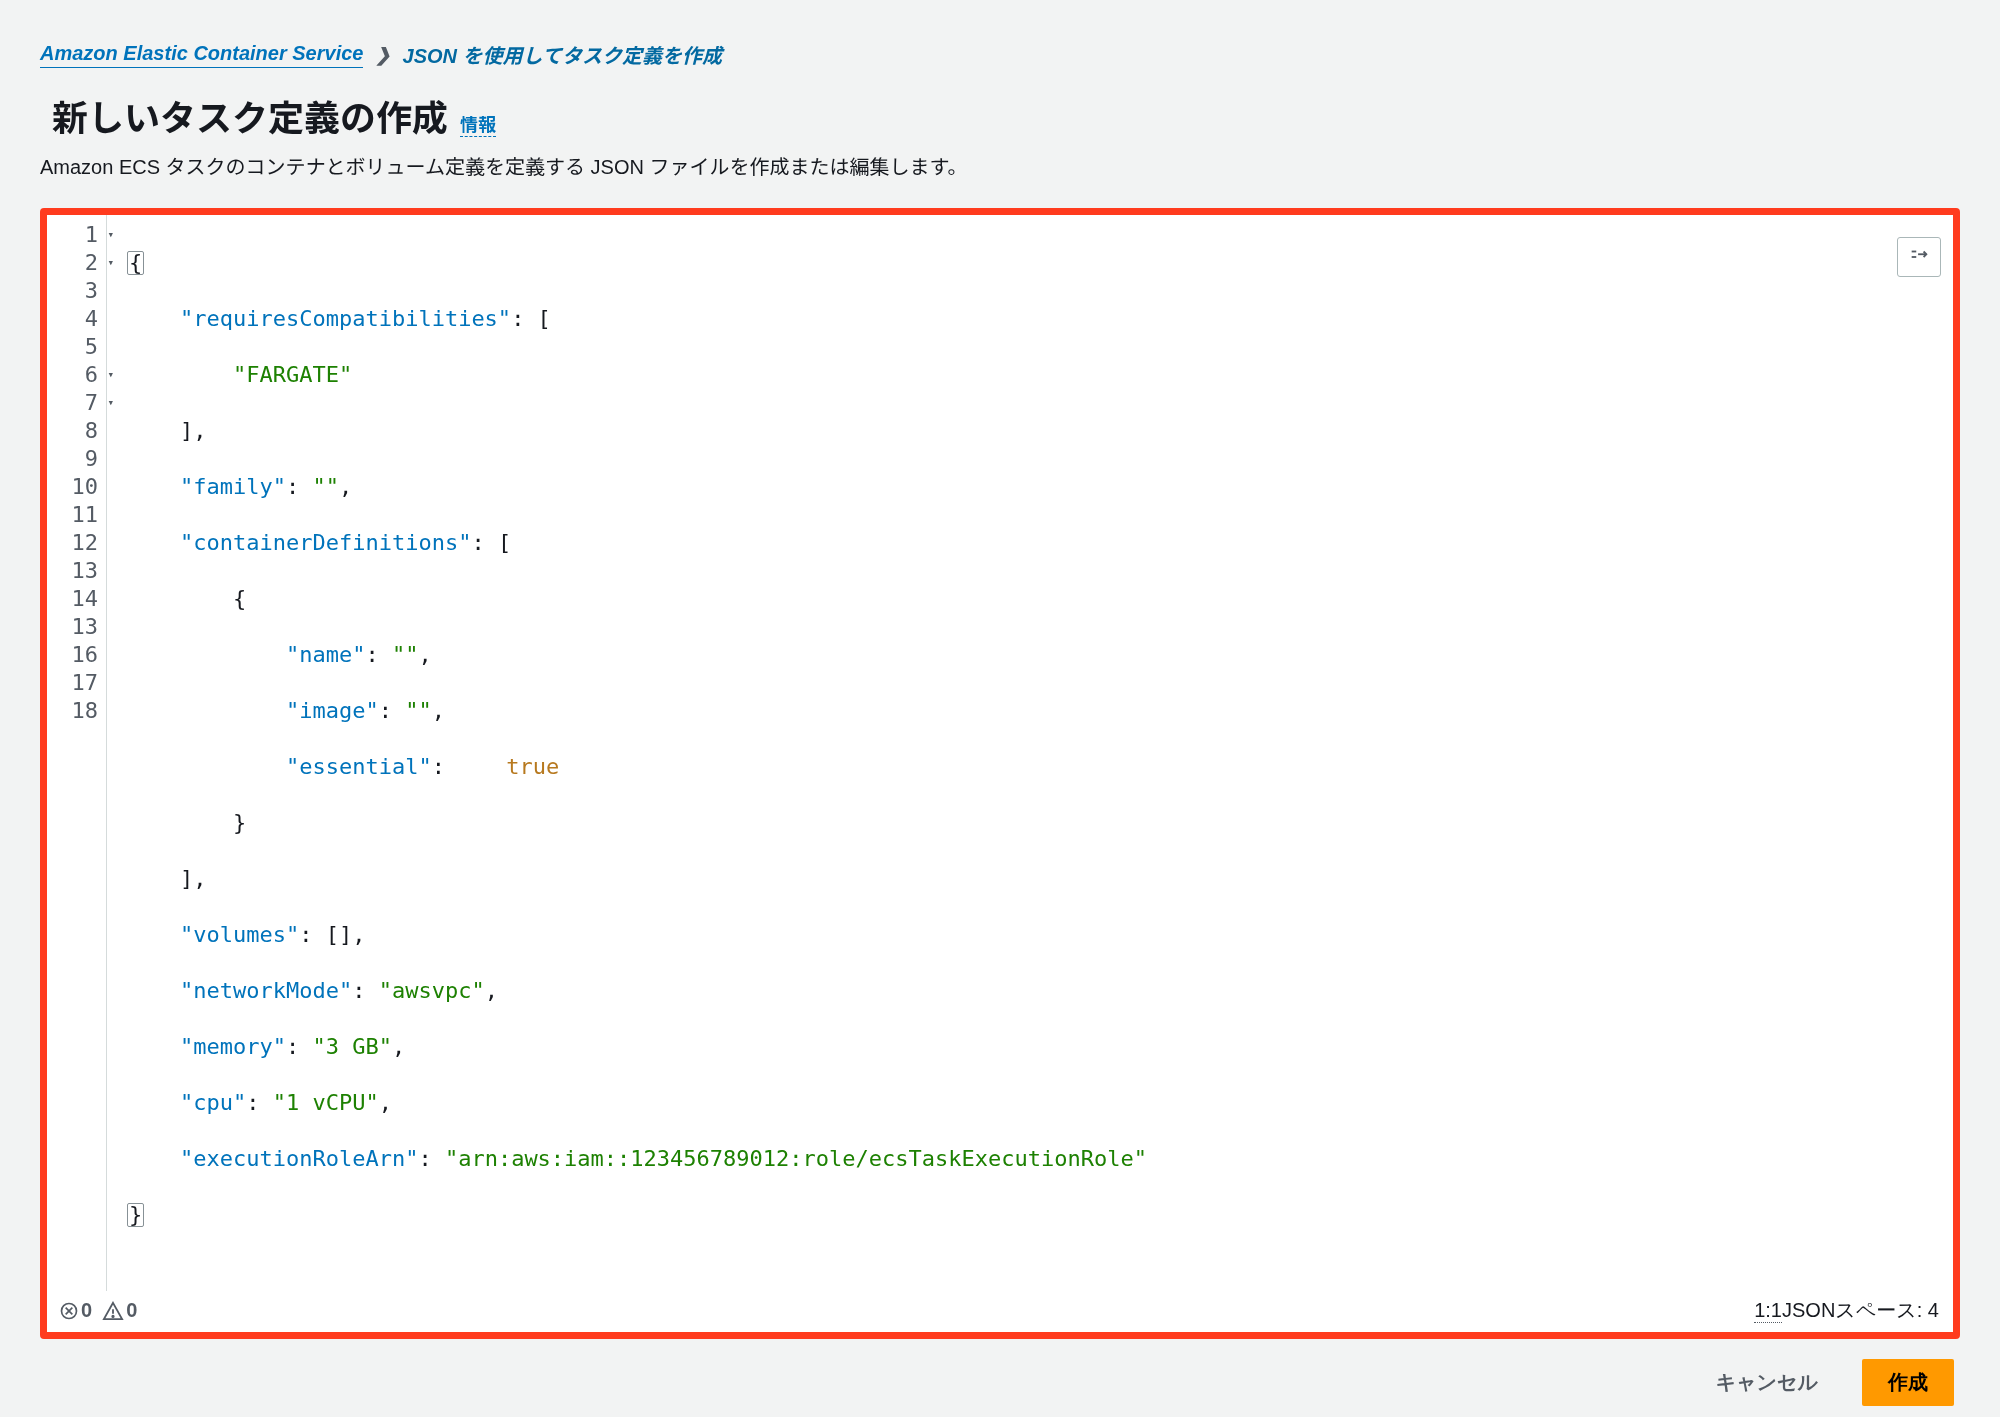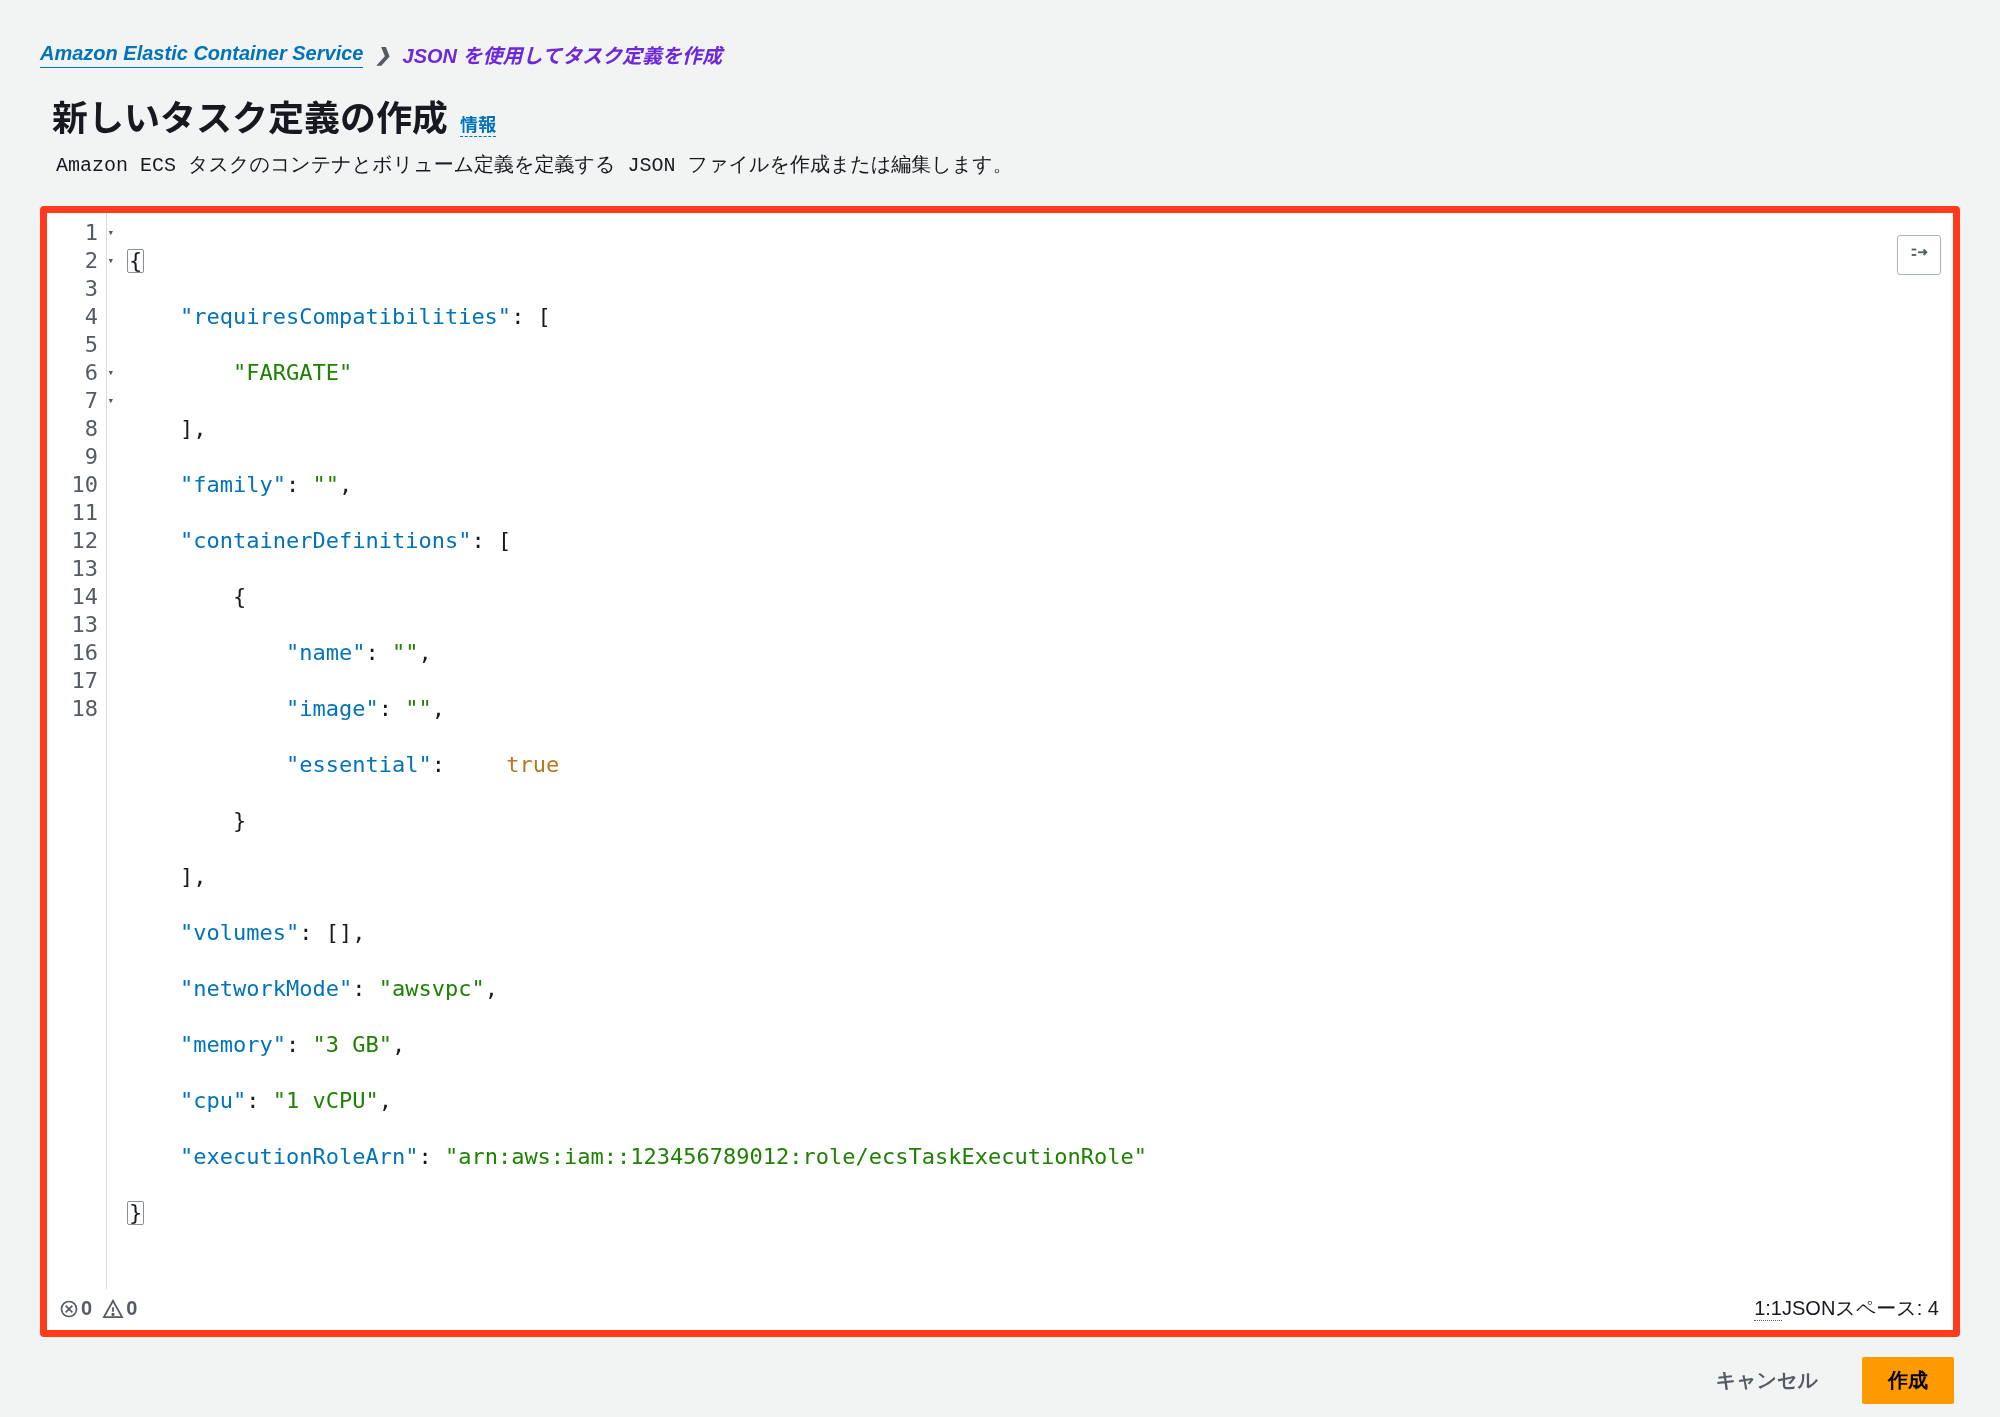--- a/index.html
+++ b/index.html
@@ -26,21 +26,21 @@
     border-bottom: 1px solid #0073bb;
     padding-bottom: 2px;
     font-weight: 700;
   }
   .breadcrumb .chevron {
     color: #545b64;
     font-weight: 700;
     font-size: 18px;
   }
   .breadcrumb .current {
-    color: #6d28d9;
+    color: #0369a1;
     font-weight: 700;
   }
   h1.title {
     font-size: 36px;
     font-weight: 700;
     margin: 18px 0 4px 12px;
     display: flex;
     align-items: baseline;
     gap: 12px;
   }
@@ -48,22 +48,21 @@
     font-size: 18px;
     color: #0073bb;
     font-weight: 700;
     border-bottom: 1px dashed #0073bb;
     text-decoration: none;
     cursor: pointer;
   }
   .subtitle {
     font-size: 20px;
     color: #16191f;
-    margin: 10px 0 28px 16px;
-    font-family: Liberation Mono, monospace;
+    margin: 10px 0 28px 0;
   }
   .editor-wrap {
     border: 7px solid #ff3b1e;
     border-radius: 4px;
     background: #ffffff;
     position: relative;
   }
   .editor-body {
     display: flex;
     font-family: "SFMono-Regular", Consolas, "DejaVu Sans Mono", Menlo, monospace;

